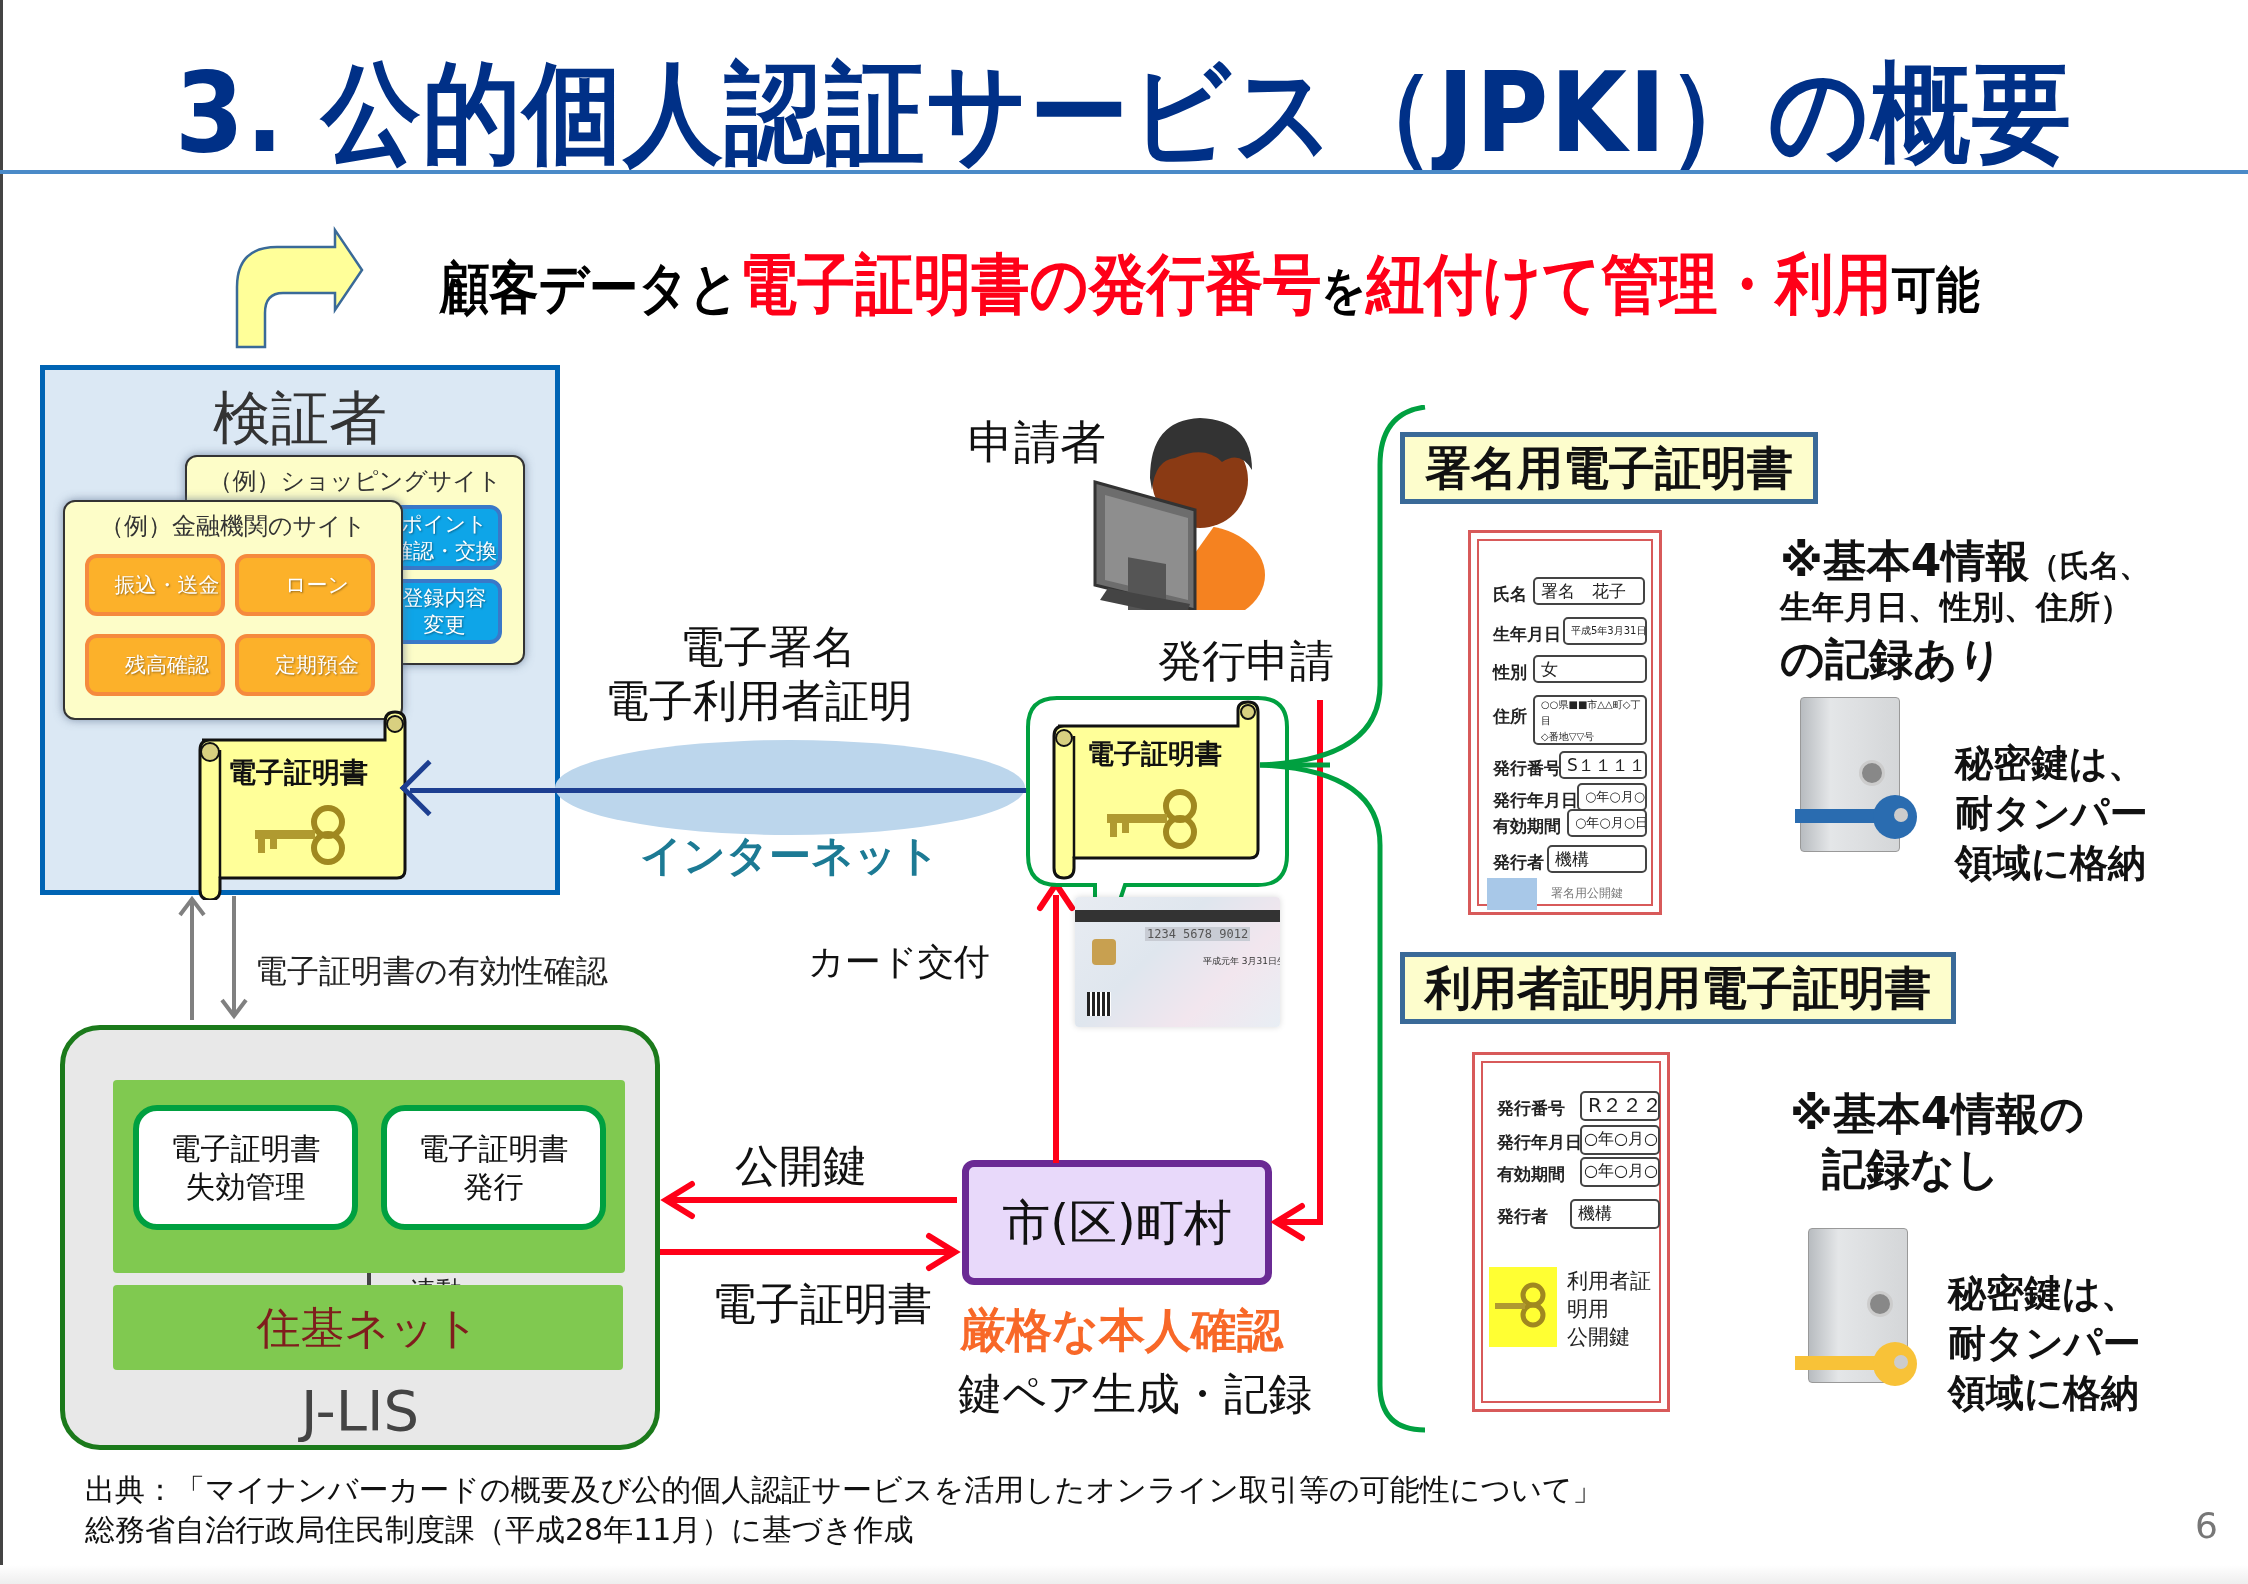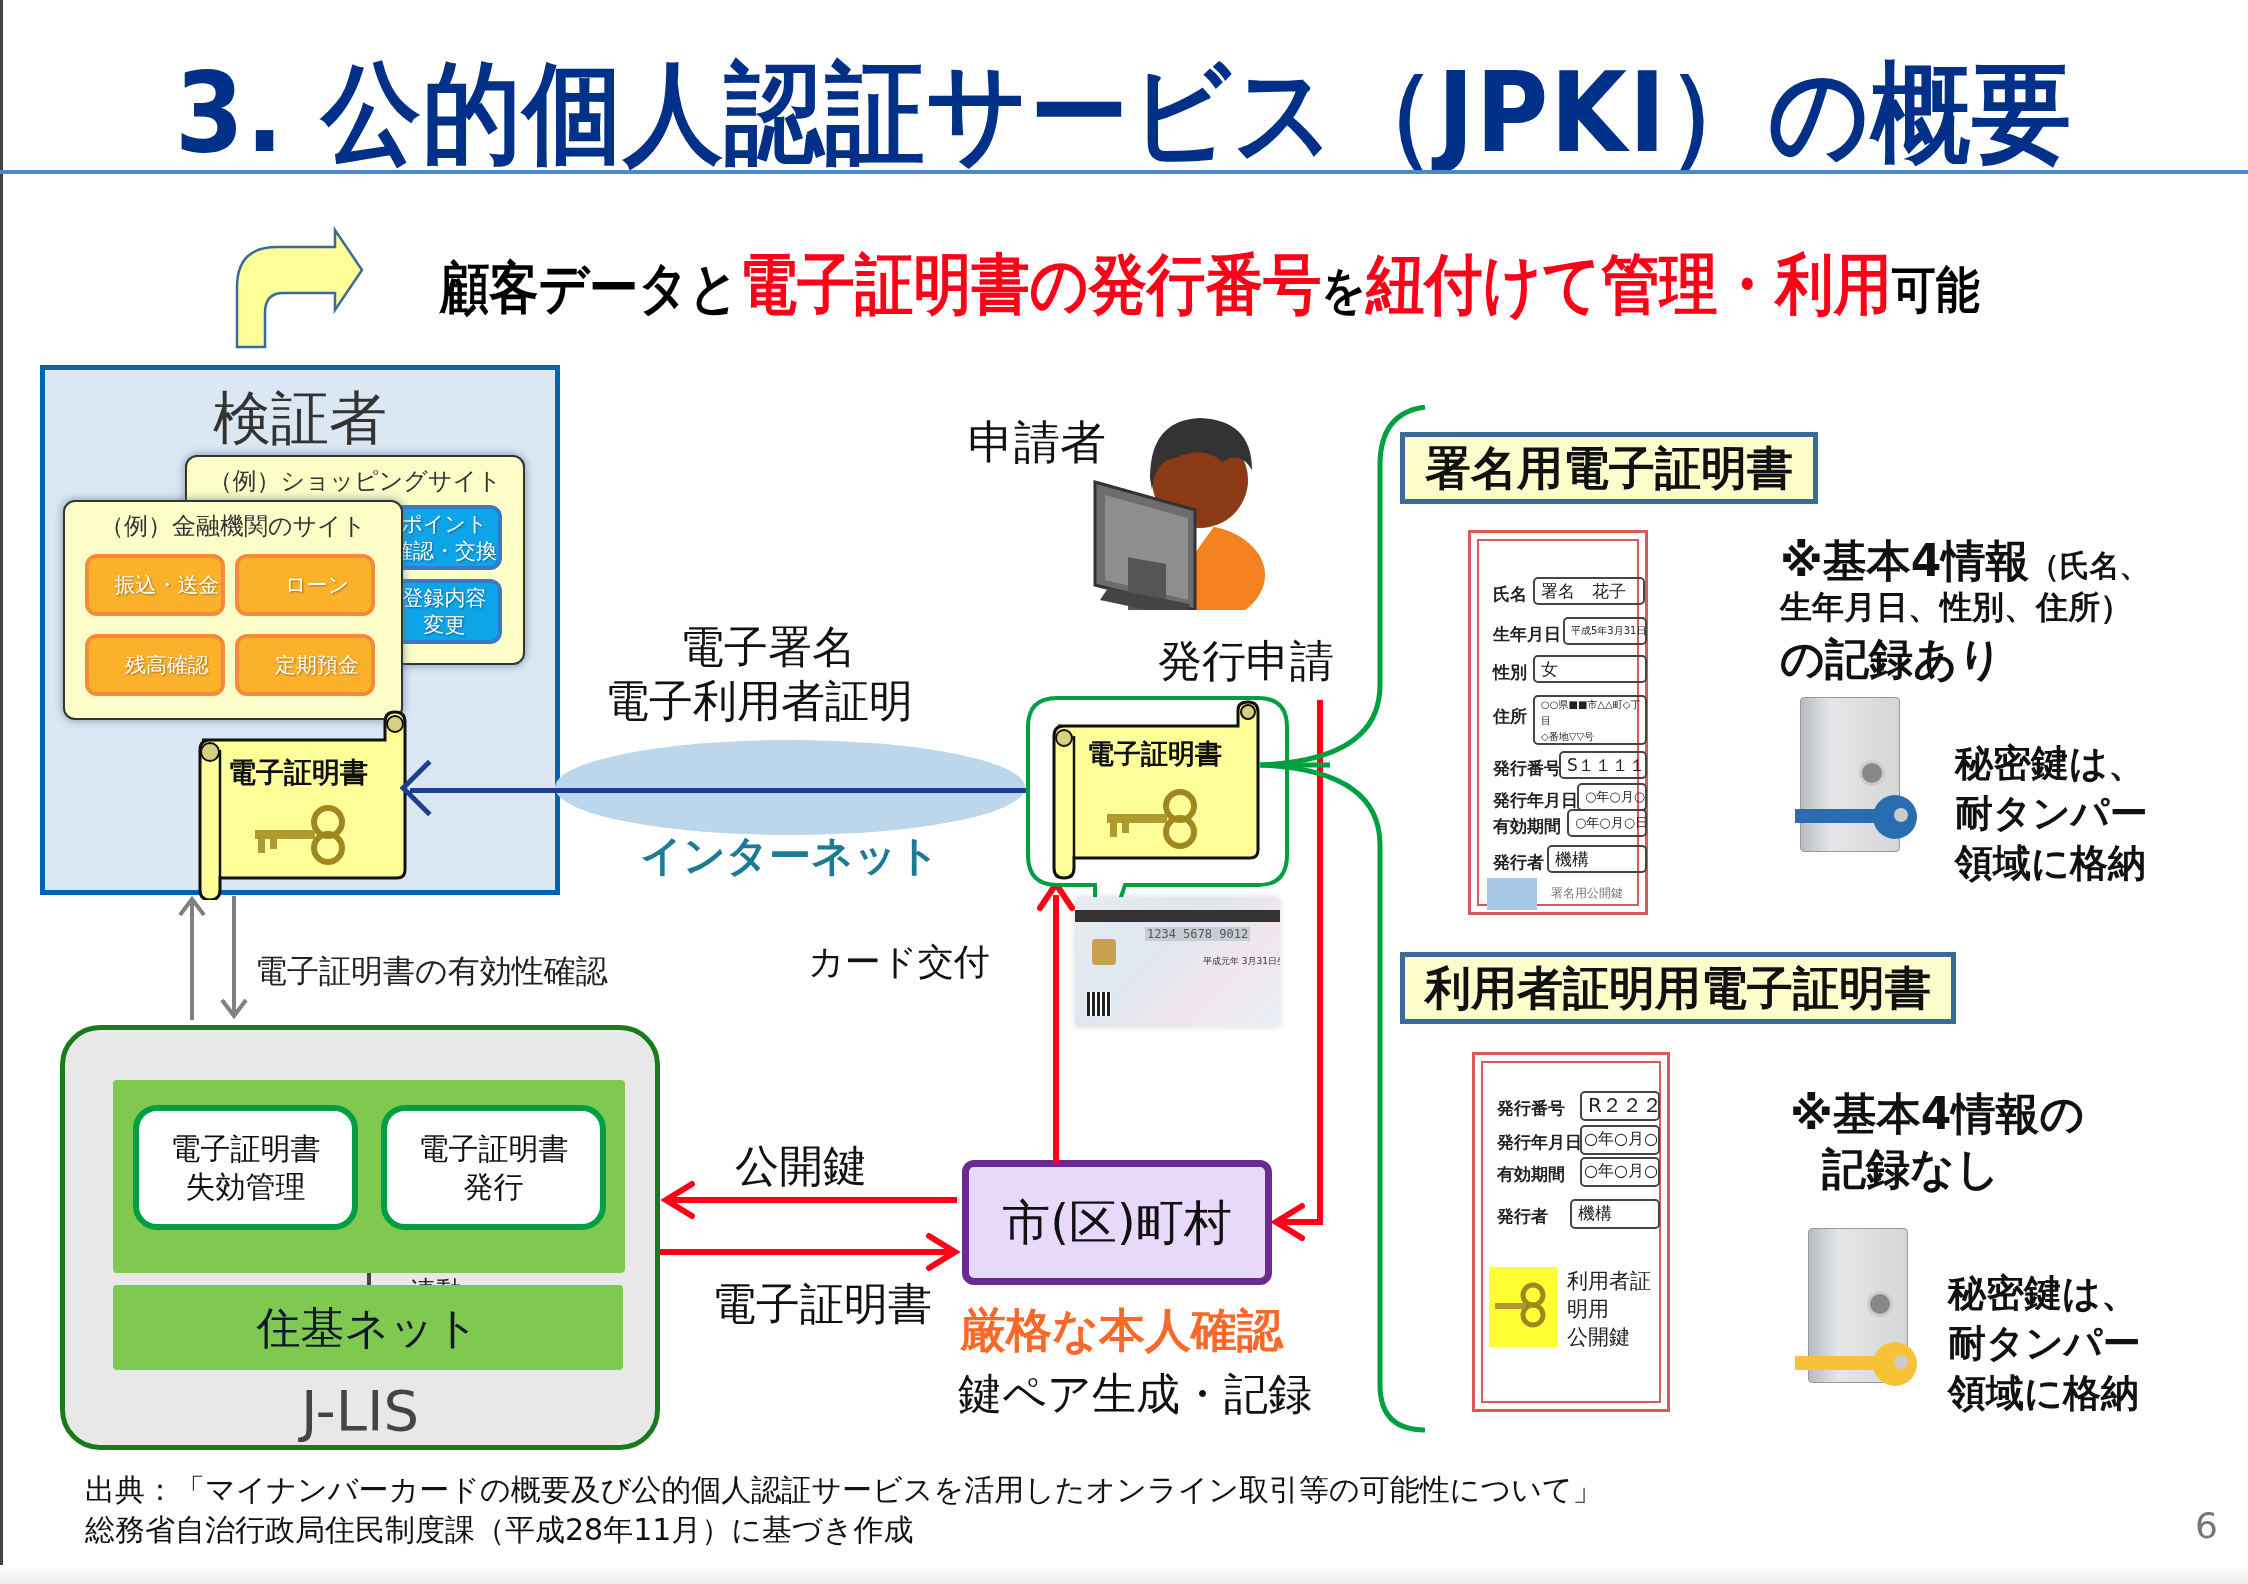--- a/index.html
+++ b/index.html
@@ -30,21 +30,21 @@
   .blue-arrow-line { position: absolute; left: 410px; top: 788px; width: 620px; height: 5px; background: #1d3f91; }
   .blue-arrow-head { position: absolute; left: 408px; top: 768px; width: 40px; height: 40px; border-left: 5px solid #1d3f91; border-bottom: 5px solid #1d3f91; transform: rotate(45deg); transform-origin: center; }
   .lbl-black { position: absolute; color: #111; white-space: nowrap; }
   .internet-lbl { position: absolute; left: 640px; top: 828px; font-size: 42px; font-weight: bold; color: #1c7a94; }
 
   .gray-line { position: absolute; width: 4px; background: #808080; }
 
   .jlis { position: absolute; left: 60px; top: 1025px; width: 600px; height: 425px; background: #e8e8e8; border: 5px solid #1b7a1b; border-radius: 40px; }
   .jlis-top { position: absolute; left: 48px; top: 50px; width: 512px; height: 193px; background: #80c950; border-radius: 4px; }
   .jlis-card { position: absolute; top: 25px; width: 225px; height: 125px; background: #fff; border: 6px solid #00a040; border-radius: 24px; text-align: center; font-size: 30px; display: flex; align-items: center; justify-content: center; line-height: 1.25; color: #111; }
-  .jlis-bottom { position: absolute; left: 48px; top: 255px; width: 510px; height: 85px; background: #80c950; border-radius: 4px; text-align: center; font-size: 44px; color: #0f172a; line-height: 85px; }
+  .jlis-bottom { position: absolute; left: 48px; top: 255px; width: 510px; height: 85px; background: #80c950; border-radius: 4px; text-align: center; font-size: 44px; color: #7f1d1d; line-height: 85px; }
   .jlis-link { position: absolute; left: 302px; top: 243px; width: 4px; height: 44px; background: #444; }
   .jlis-link-lbl { position: absolute; left: 345px; top: 243px; font-size: 26px; color: #222; }
   .jlis-name { position: absolute; left: 0; width: 100%; top: 348px; text-align: center; font-size: 56px; color: #444; }
 
   .red-line { position: absolute; background: #ff0018; }
 
   .muni { position: absolute; left: 962px; top: 1160px; width: 310px; height: 125px; background: #e8d9fa; border: 7px solid #6a2a94; border-radius: 12px; text-align: center; font-size: 48px; line-height: 110px; color: #111; }
   .strict { position: absolute; left: 960px; top: 1300px; font-size: 46px; font-weight: bold; color: #f86828; white-space: nowrap; }
   .keypair { position: absolute; left: 958px; top: 1365px; font-size: 44px; color: #111; white-space: nowrap; }
 
@@ -220,21 +220,21 @@
   <div class="qr"></div>
   <div class="abs" style="left:128px;top:58px;font-size:9px;color:#333;white-space:nowrap">平成元年 3月31日生</div>
 </div>
 
 <svg class="brace" style="left:1250px;top:405px" width="200" height="1030">
   <path d="M175 2 Q130 8 130 60 L130 280 Q130 355 10 360 Q130 365 130 440 L130 980 Q130 1025 175 1025" fill="none" stroke="#00a040" stroke-width="5"></path>
   <line x1="10" y1="360" x2="80" y2="360" stroke="#00a040" stroke-width="5"></line>
 </svg>
 
 <div class="cert-head" style="left:1400px;top:432px">署名用電子証明書</div>
-<div class="doc" style="left:1468px;top:530px;width:180px;height:385px">
+<div class="doc" style="left:1468px;top:530px;width:194px;height:385px">
   <div class="doc-row" style="top:50px">氏名</div>
   <div class="doc-field" style="left:62px;top:44px;width:112px;height:28px">署名　花子</div>
   <div class="doc-row" style="top:90px">生年月日</div>
   <div class="doc-field" style="left:92px;top:84px;width:84px;height:28px;font-size:10px">平成5年3月31日</div>
   <div class="doc-row" style="top:128px">性別</div>
   <div class="doc-field" style="left:62px;top:122px;width:114px;height:28px">女</div>
   <div class="doc-row" style="top:172px">住所</div>
   <div class="doc-field" style="left:62px;top:162px;width:114px;height:50px;font-size:10px;line-height:16px;white-space:pre-line">○○県■■市△△町◇丁目
 ◇番地▽▽号</div>
   <div class="doc-row" style="top:224px">発行番号</div>

